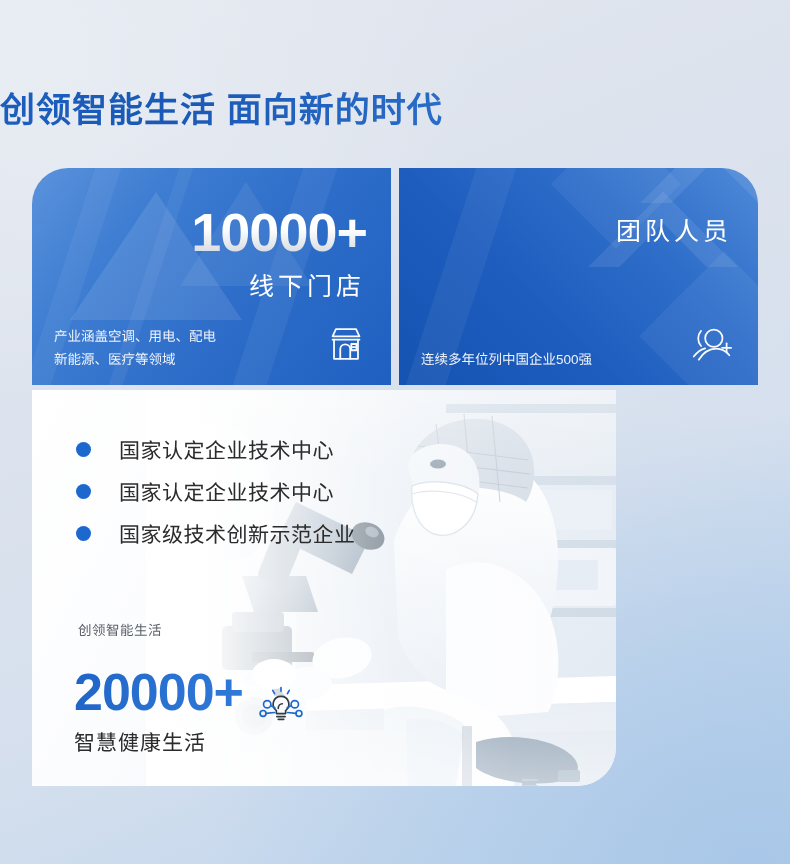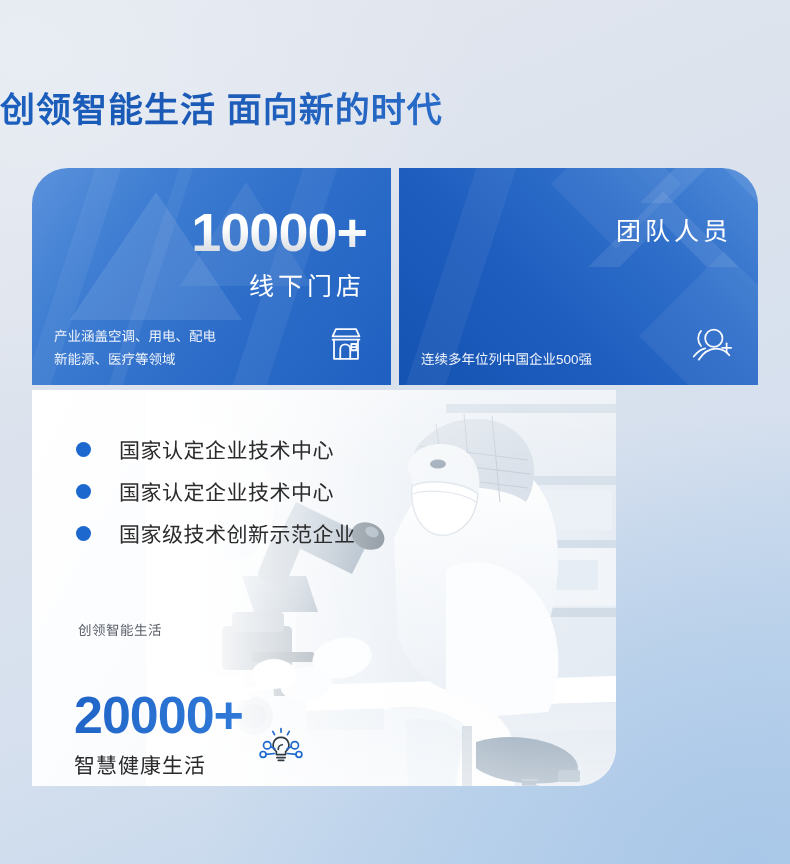--- a/index.html
+++ b/index.html
@@ -238,23 +238,22 @@
     font-size: 13.5px;
     color: #5a5f68;
     letter-spacing: .5px;
   }
   .patent-block {
     position: absolute;
     left: 42px;
     top: 276px;
     right: 24px;
     display: flex;
-    align-items: flex-end;
+    align-items: center;
     gap: 14px;
-    margin-top: 23px;
   }
   .patent-number {
     font-size: 52px;
     font-weight: bold;
     line-height: 1;
     letter-spacing: -1px;
     color: #1b62c6;
     background: linear-gradient(100deg, #1f64c6 0%, #2a72d2 55%, #2f79d8 100%);
     -webkit-background-clip: text;
     background-clip: text;

